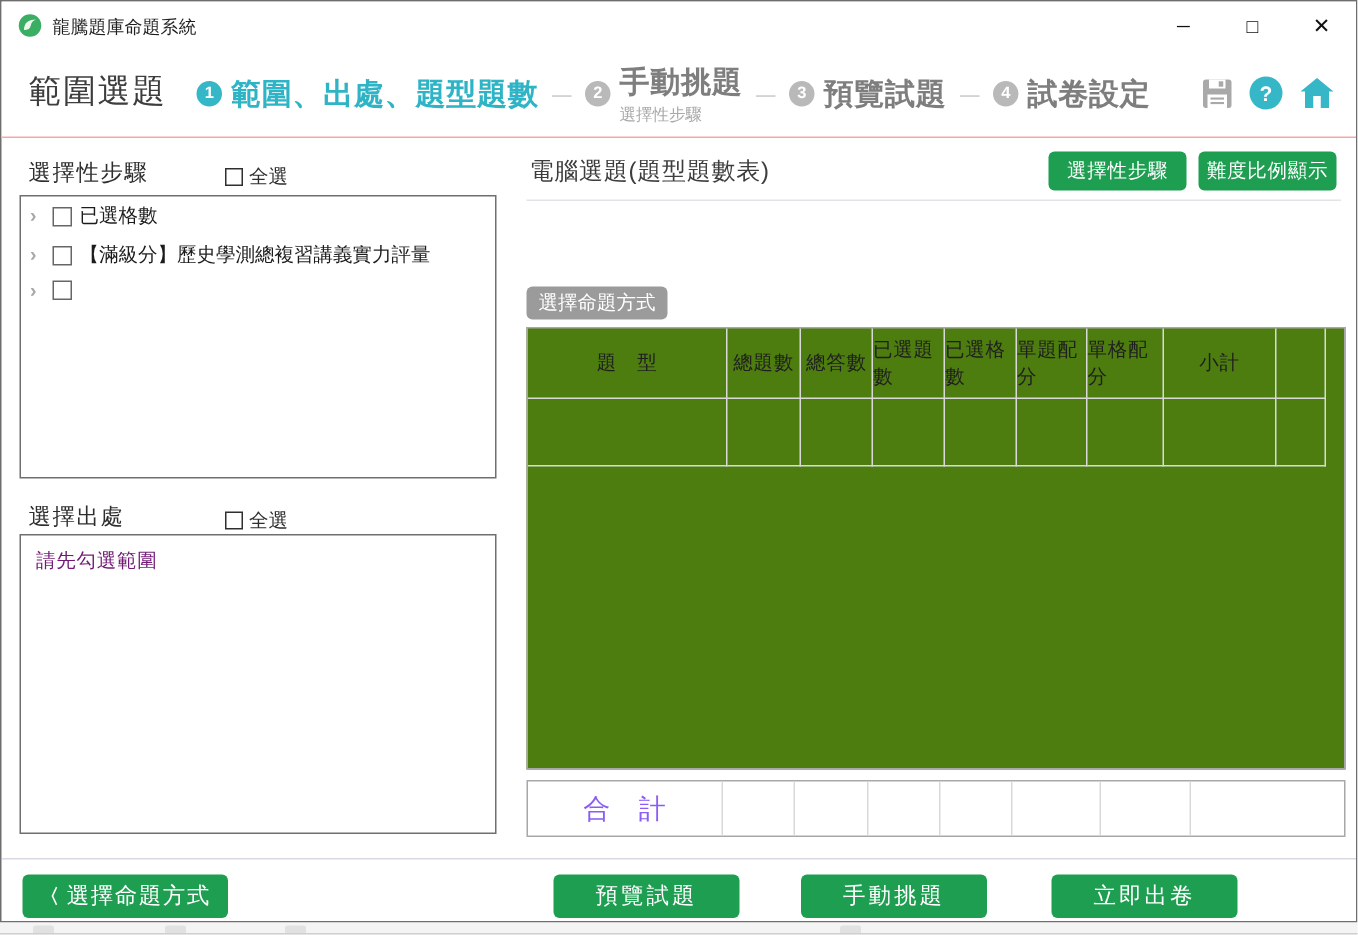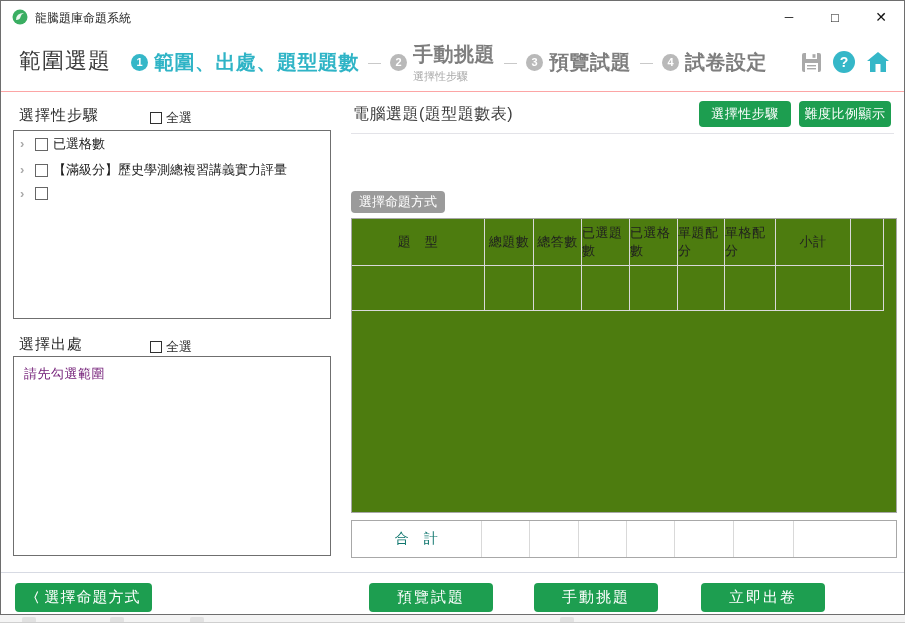--- a/index.html
+++ b/index.html
@@ -49,21 +49,21 @@
   
   .qtable { position:absolute; left:350px; top:217px; width:546px; height:295px; border:1px solid #a8a8a8; background:#4d7c0f; }
   .qtable-grid { width:532px; }
   .trow { display:flex; }
   .trow.head { height:47px; }
   .trow.body { height:45px; }
   .tcell { display:flex; align-items:center; justify-content:center; font-size:13px; color:#1f1f1f; border-right:1px solid #d9d9d9; border-bottom:1px solid #d9d9d9; letter-spacing:0.5px; }
   .c0{width:133px;} .c1{width:49px;} .c2{width:48px;} .c3{width:48px;} .c4{width:48px;} .c5{width:47px;} .c6{width:51px;} .c7{width:75px;} .c8{width:33px;}
 
   .total-table { position:absolute; left:350px; top:519px; width:546px; height:38px; border:1px solid #a8a8a8; background:#fff; display:flex; }
-  .total-cell { border-right:1px solid #d9d9d9; display:flex; align-items:center; justify-content:center; font-size:14px; color:#0f766e; letter-spacing:0.5px;text-align:right; }
+  .total-cell { border-right:1px solid #d9d9d9; display:flex; align-items:center; justify-content:center; font-size:18px; color:#8b5cf6; letter-spacing:0.5px;text-align:right; }
   .t0{width:130px;} .t1{width:48px;} .t2{width:49px;} .t3{width:48px;} .t4{width:48px;} .t5{width:59px;} .t6{width:60px;} .t7{flex:1; border-right:none;}
 
   
   .footer-divider { position:absolute; left:0; top:571px; width:100%; height:1px; background:#d7dae3; }
   .fbtn { position:absolute; top:582px; height:29px; border-radius:4px; font-size:15px; font-weight:500; letter-spacing:2px; }
   .back-btn { left:14px; width:137px; letter-spacing:1px; gap:5px; }
   .chev { font-size:13px; font-weight:700; letter-spacing:0; }
 
   
   .sliver { position:absolute; top:615px; left:0; width:905px; height:8px; background:#f4f4f4; border-bottom:1px solid #cfcfcf; overflow:hidden; }

